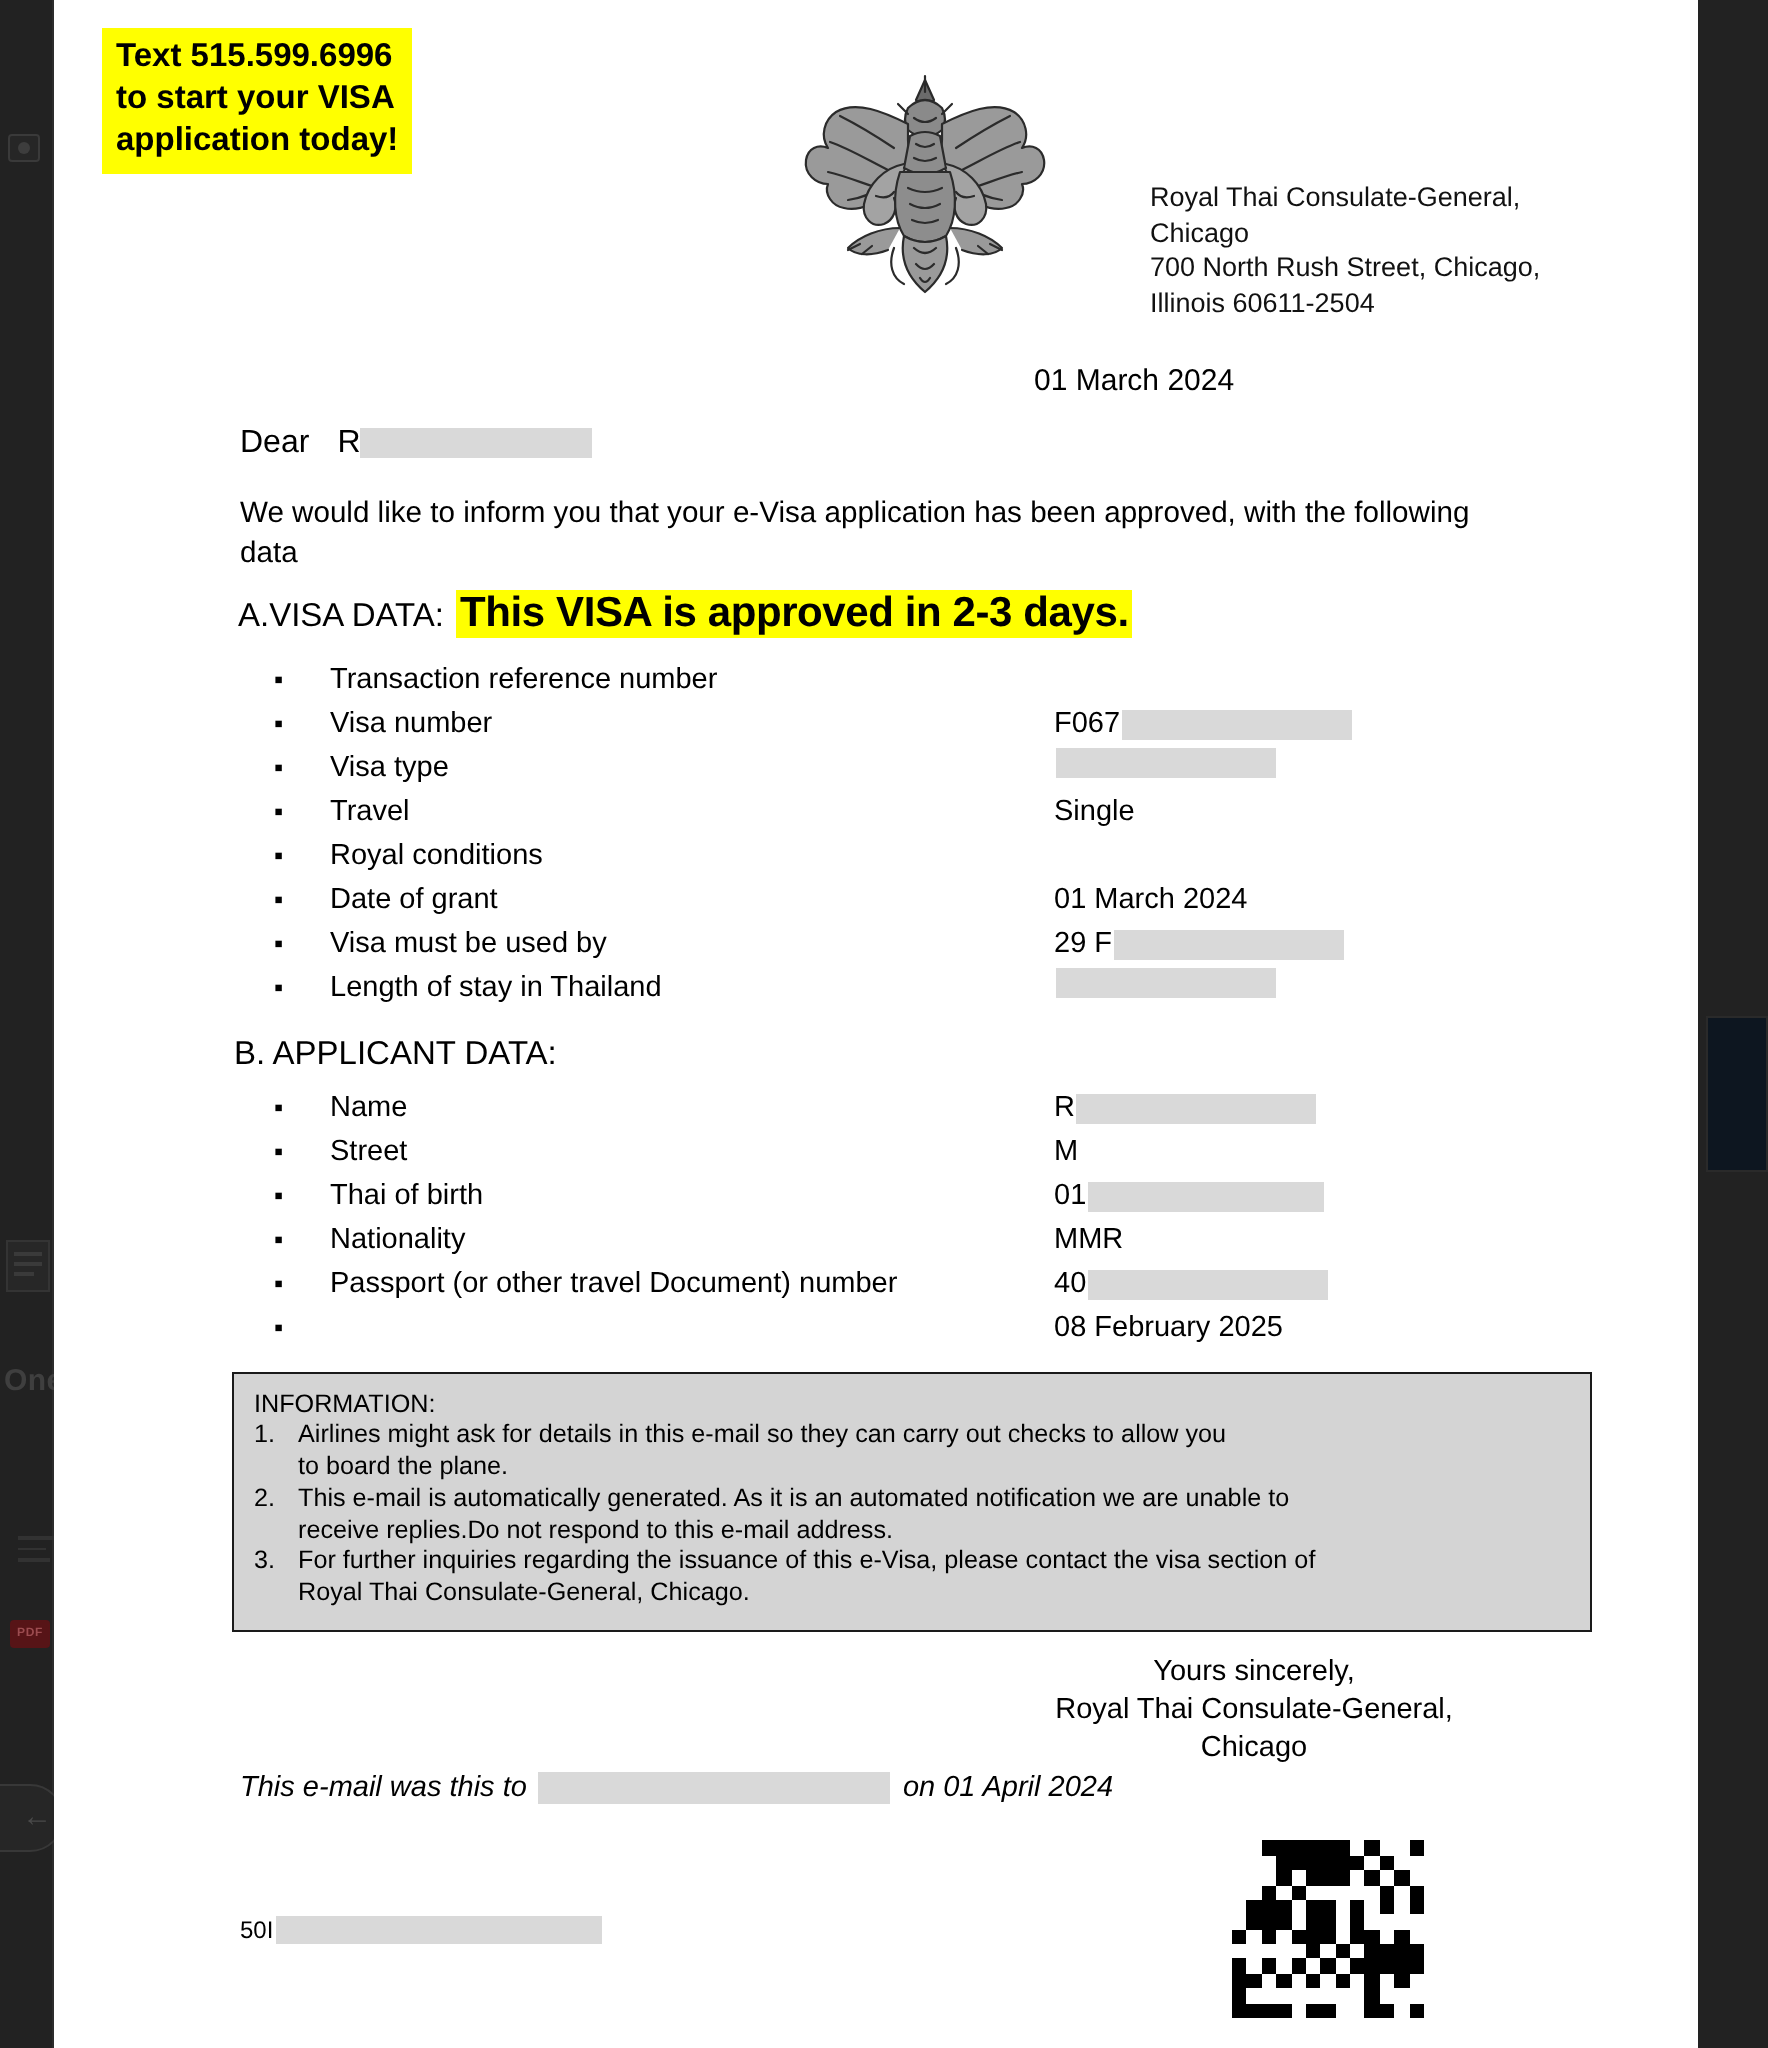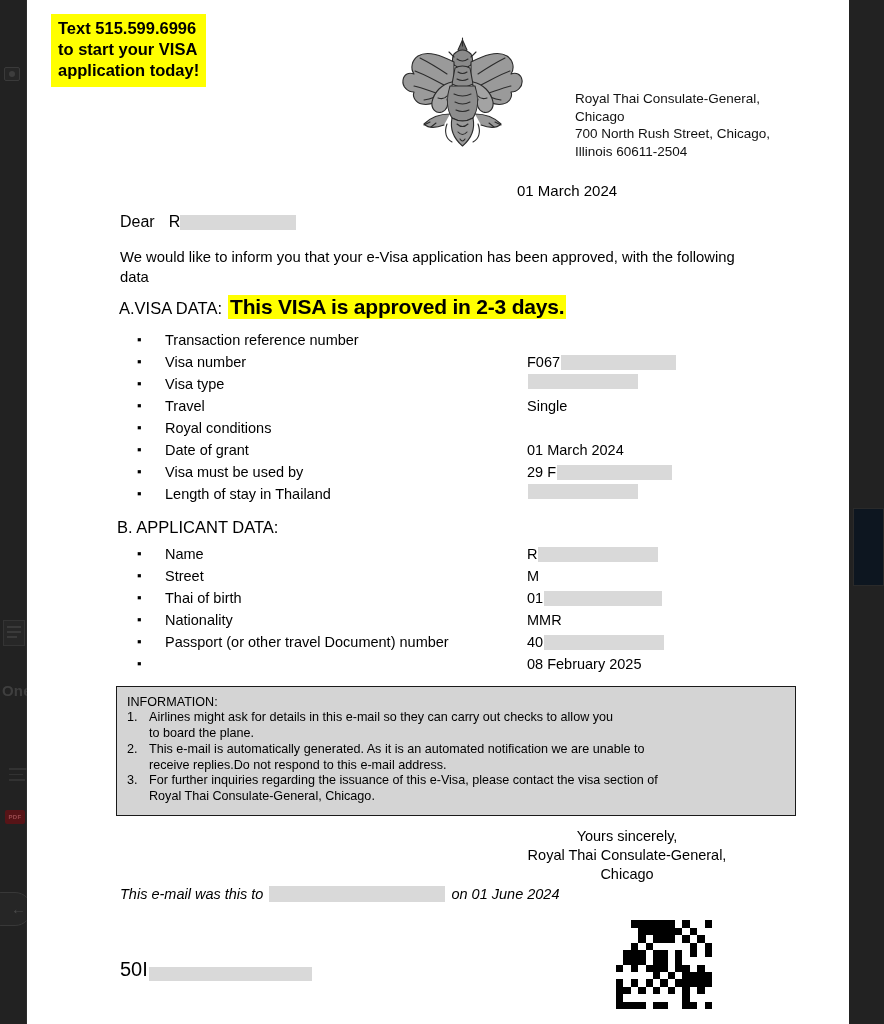--- a/index.html
+++ b/index.html
@@ -172,22 +172,22 @@
 
   .sentline {
     position: absolute; left: 93px; top: 886px;
     font-size: 14.5px; font-style: italic; color: #000;
     display: flex; align-items: center; gap: 0;
   }
   .sentline .redact { height: 16px; margin: 0 6px; }
 
   .bottomcode {
     position: absolute; left: 93px; top: 958px;
-    font-size: 20px; color: #000;
-    display: flex; align-items: flex-end;
+    font-size: 12px; color: #000;
+    display: flex; align-items: center;
   }
   .bottomcode .redact { height: 14px; margin-left: 1px; }
 
   
   .qrwrap { position: absolute; left: 589px; top: 913px; width: 96px; height: 96px; }
   .qr { display: grid; width: 96px; height: 96px; }
   .qr i { display: block; }
 </style>
 </head>
 <body>
@@ -382,21 +382,21 @@
         </ol>
     </div>
 
     <div class="signoff">Yours sincerely,
 Royal Thai Consulate-General,
 Chicago</div>
 
     <div class="sentline">
       <span>This e-mail was this to</span>
       <span class="redact" style="width:176px;"></span>
-      <span>on 01 June 2024</span>
+      <span>on 01 April 2024</span>
     </div>
 
     <div class="bottomcode">
       <span>50I</span>
       <span class="redact" style="width:163px;"></span>
     </div>
 
     <div class="qrwrap">
       <div class="qr" style="grid-template-columns: repeat(13, 1fr); grid-template-rows: repeat(13, 1fr);">
           <i style="background: rgb(255, 255, 255);"></i>

